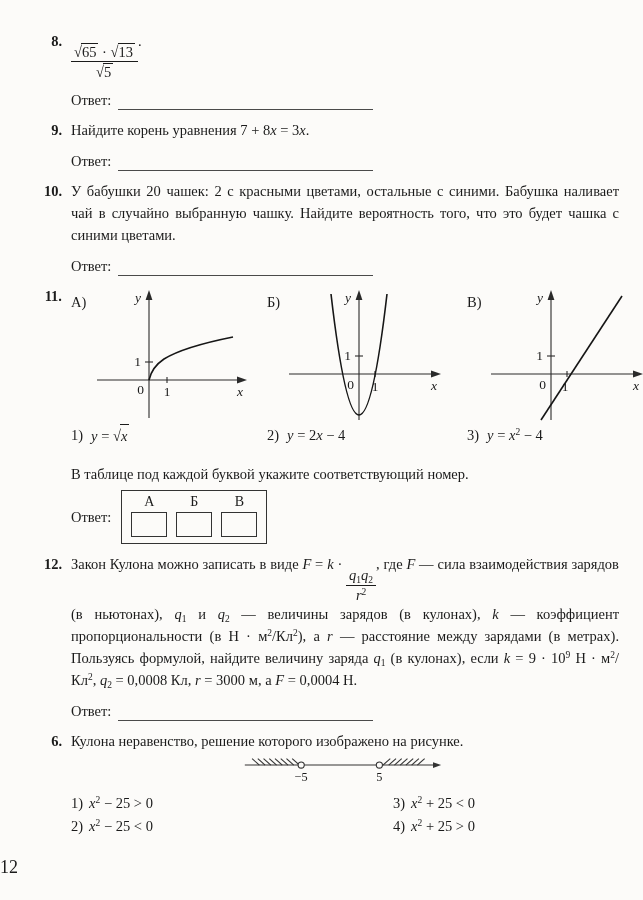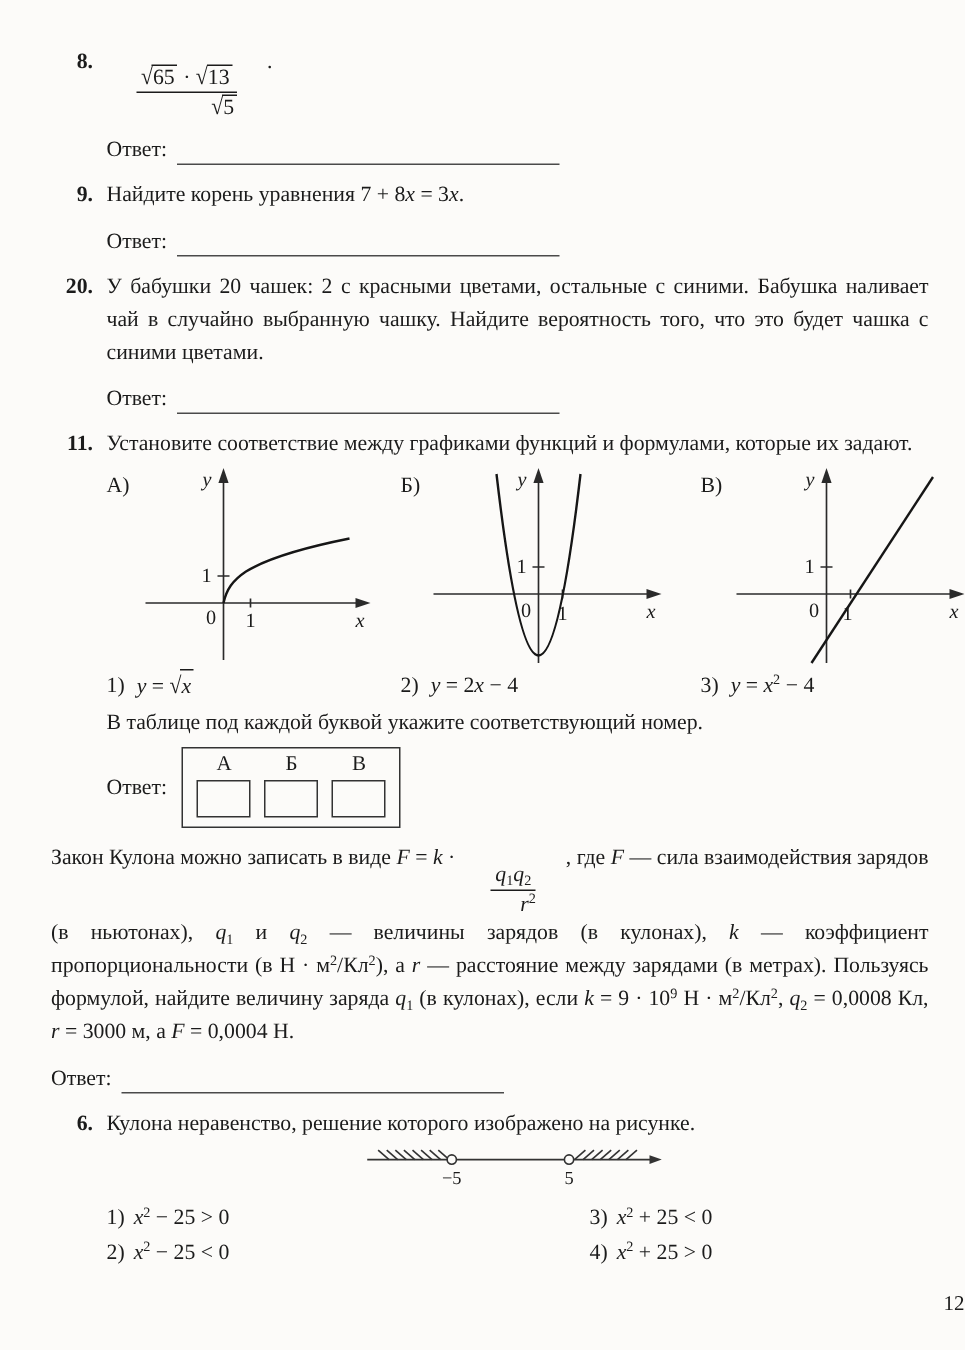--- a/index.html
+++ b/index.html
@@ -7,48 +7,48 @@
   body{background:#fcfbf9;color:#1b1b1b;font-family:"Liberation Serif","DejaVu Serif",serif;font-size:14.5px}
   .page{position:relative;width:643px;height:900px;padding:30px 24px 0 34px;overflow:hidden}
   .problem{display:flex;gap:9px;margin-bottom:9px}
   .pnum{font-weight:bold;width:28px;flex:none;text-align:right;line-height:22px}
   .pbody{flex:1;min-width:0}
   .ptext{line-height:22px;text-align:justify}
   .ptext.nojust{text-align:left}
   i,.it{font-style:italic}
   sup{font-size:9.5px;line-height:0;vertical-align:5px}
   sub{font-size:9.5px;line-height:0;vertical-align:-3px}
-  .frac{display:inline-flex;flex-direction:column;align-items:flex-end;vertical-align:-11px;line-height:1.12;margin:0 20px}
+  .frac{display:inline-flex;flex-direction:column;align-items:center;vertical-align:-11px;line-height:1.12;margin:0 0}
   .fnum{border-bottom:1px solid #1b1b1b;padding:0 3px 1px}
   .fden{padding-top:1px}
   .sqrt{white-space:nowrap}
   .rsym{display:inline-block;transform:scaleY(1.08);margin-right:-1px}
   .rval{display:inline-block;border-top:1px solid #1b1b1b;padding:0 2px 0 1px}
   .answer-row{display:flex;align-items:flex-end;gap:7px;margin-top:5px;height:25px}
   .alabel{line-height:20px}
   .uline{display:inline-block;width:255px;height:19px;border-bottom:1px solid #4a4a4a}
   .sec-heading{margin-top:4px;line-height:20px;letter-spacing:.4px}
   .graphs-row{display:grid;grid-template-columns:196px 200px 1fr;margin-top:3px}
   .graph-cell{display:flex;gap:5px;align-items:flex-start}
   .glabel{padding-top:5px;line-height:18px}
   .gsvg{width:160px;height:134px}
   svg text{font-family:"Liberation Serif","DejaVu Serif",serif;font-size:13.5px;fill:#1b1b1b}
   svg .it{font-style:italic}
   .formulas-row{display:grid;grid-template-columns:196px 200px 1fr;margin-top:2px;line-height:22px}
   .formula-cell{display:flex;gap:8px}
-  .note{margin-top:2px;line-height:22px}
+  .note{margin-top:16px;line-height:22px}
   .ans-area{display:flex;align-items:center;gap:10px;margin-top:5px}
   .ans-table{display:inline-grid;grid-template-columns:repeat(3,36px);gap:1px 9px;border:1.3px solid #333;padding:2px 9px 6px}
   .ans-letter{text-align:center;font-size:14px;line-height:18px}
   .ans-box{width:36px;height:25px;border:1px solid #333;background:#fcfbf9}
   .numline-wrap{margin:3px 0 2px 172px}
   .nlsvg{width:200px;height:31px}
   .options-grid{display:grid;grid-template-columns:322px 1fr;line-height:23px;margin-top:2px}
   .opt{display:flex;gap:6px}
-  .page-number{position:absolute;left:0;right:0;bottom:22px;text-align:right;font-size:14px}
+  .page-number{position:absolute;left:0;right:0;bottom:22px;text-align:left;font-size:18px}
 </style>
 </head>
 <body>
 
 <div class="page">
 
   <section class="problem">
     <span class="pnum">8.</span>
     <div class="pbody">
       <div class="ptext nojust">
@@ -72,34 +72,33 @@
         <span><span>7 + 8</span><i>x</i><span> = 3</span><i>x</i><span>.</span></span>
       </div>
       <div class="answer-row">
         <span class="alabel">Ответ:</span>
         <span class="uline"></span>
       </div>
     </div>
   </section>
 
   <section class="problem">
-    <span class="pnum">20.</span>
+    <span class="pnum">10.</span>
     <div class="pbody">
       <div class="ptext">У бабушки 20 чашек: 2 с красными цветами, остальные с синими. Бабушка наливает чай в случайно выбранную чашку. Найдите вероятность того, что это будет чашка с синими цветами.</div>
       <div class="answer-row">
         <span class="alabel">Ответ:</span>
         <span class="uline"></span>
       </div>
     </div>
   </section>
 
   <section class="problem">
     <span class="pnum">11.</span>
     <div class="pbody">
-      <div class="ptext">Установите соответствие между графиками функций и формулами, которые их задают.</div>
 
       <div class="graphs-row">
 
         <div class="graph-cell">
           <span class="glabel">А)</span>
           <svg class="gsvg" viewBox="0 0 160 134">
             <g stroke="#2a2a2a" stroke-width="1.1" fill="none">
               <line x1="6" y1="92" x2="149" y2="92"></line>
               <line x1="58" y1="130" x2="58" y2="7"></line>
               <line x1="76" y1="89" x2="76" y2="95"></line>
@@ -182,20 +181,21 @@
           <span class="ans-letter">В</span>
           <div class="ans-box"></div>
           <div class="ans-box"></div>
           <div class="ans-box"></div>
         </div>
       </div>
     </div>
   </section>
 
   <section class="problem">
+    <span class="pnum">12.</span>
     <div class="pbody">
       <div class="ptext"><span>Закон Кулона можно записать в виде </span><i>F</i><span> = </span><i>k</i><span> · </span><span class="frac">
             <span class="fnum"><i>q</i><sub>1</sub><i>q</i><sub>2</sub></span>
             <span class="fden"><i>r</i><sup>2</sup></span>
           </span><span>, где </span><i>F</i><span> — сила взаимодействия зарядов (в ньютонах), </span><i>q</i><sub>1</sub><span> и </span><i>q</i><sub>2</sub><span> — величины зарядов (в кулонах), </span><i>k</i><span> — коэффициент пропорциональности (в Н · м</span><sup>2</sup><span>/Кл</span><sup>2</sup><span>), а </span><i>r</i><span> — расстояние между зарядами (в метрах). Пользуясь формулой, найдите величину заряда </span><i>q</i><sub>1</sub><span> (в кулонах), если </span><i>k</i><span> = 9 · 10</span><sup>9</sup><span> Н · м</span><sup>2</sup><span>/Кл</span><sup>2</sup><span>, </span><i>q</i><sub>2</sub><span> = 0,0008 Кл, </span><i>r</i><span> = 3000 м, а </span><i>F</i><span> = 0,0004 Н.</span></div>
       <div class="answer-row">
         <span class="alabel">Ответ:</span>
         <span class="uline"></span>
       </div>
     </div>

